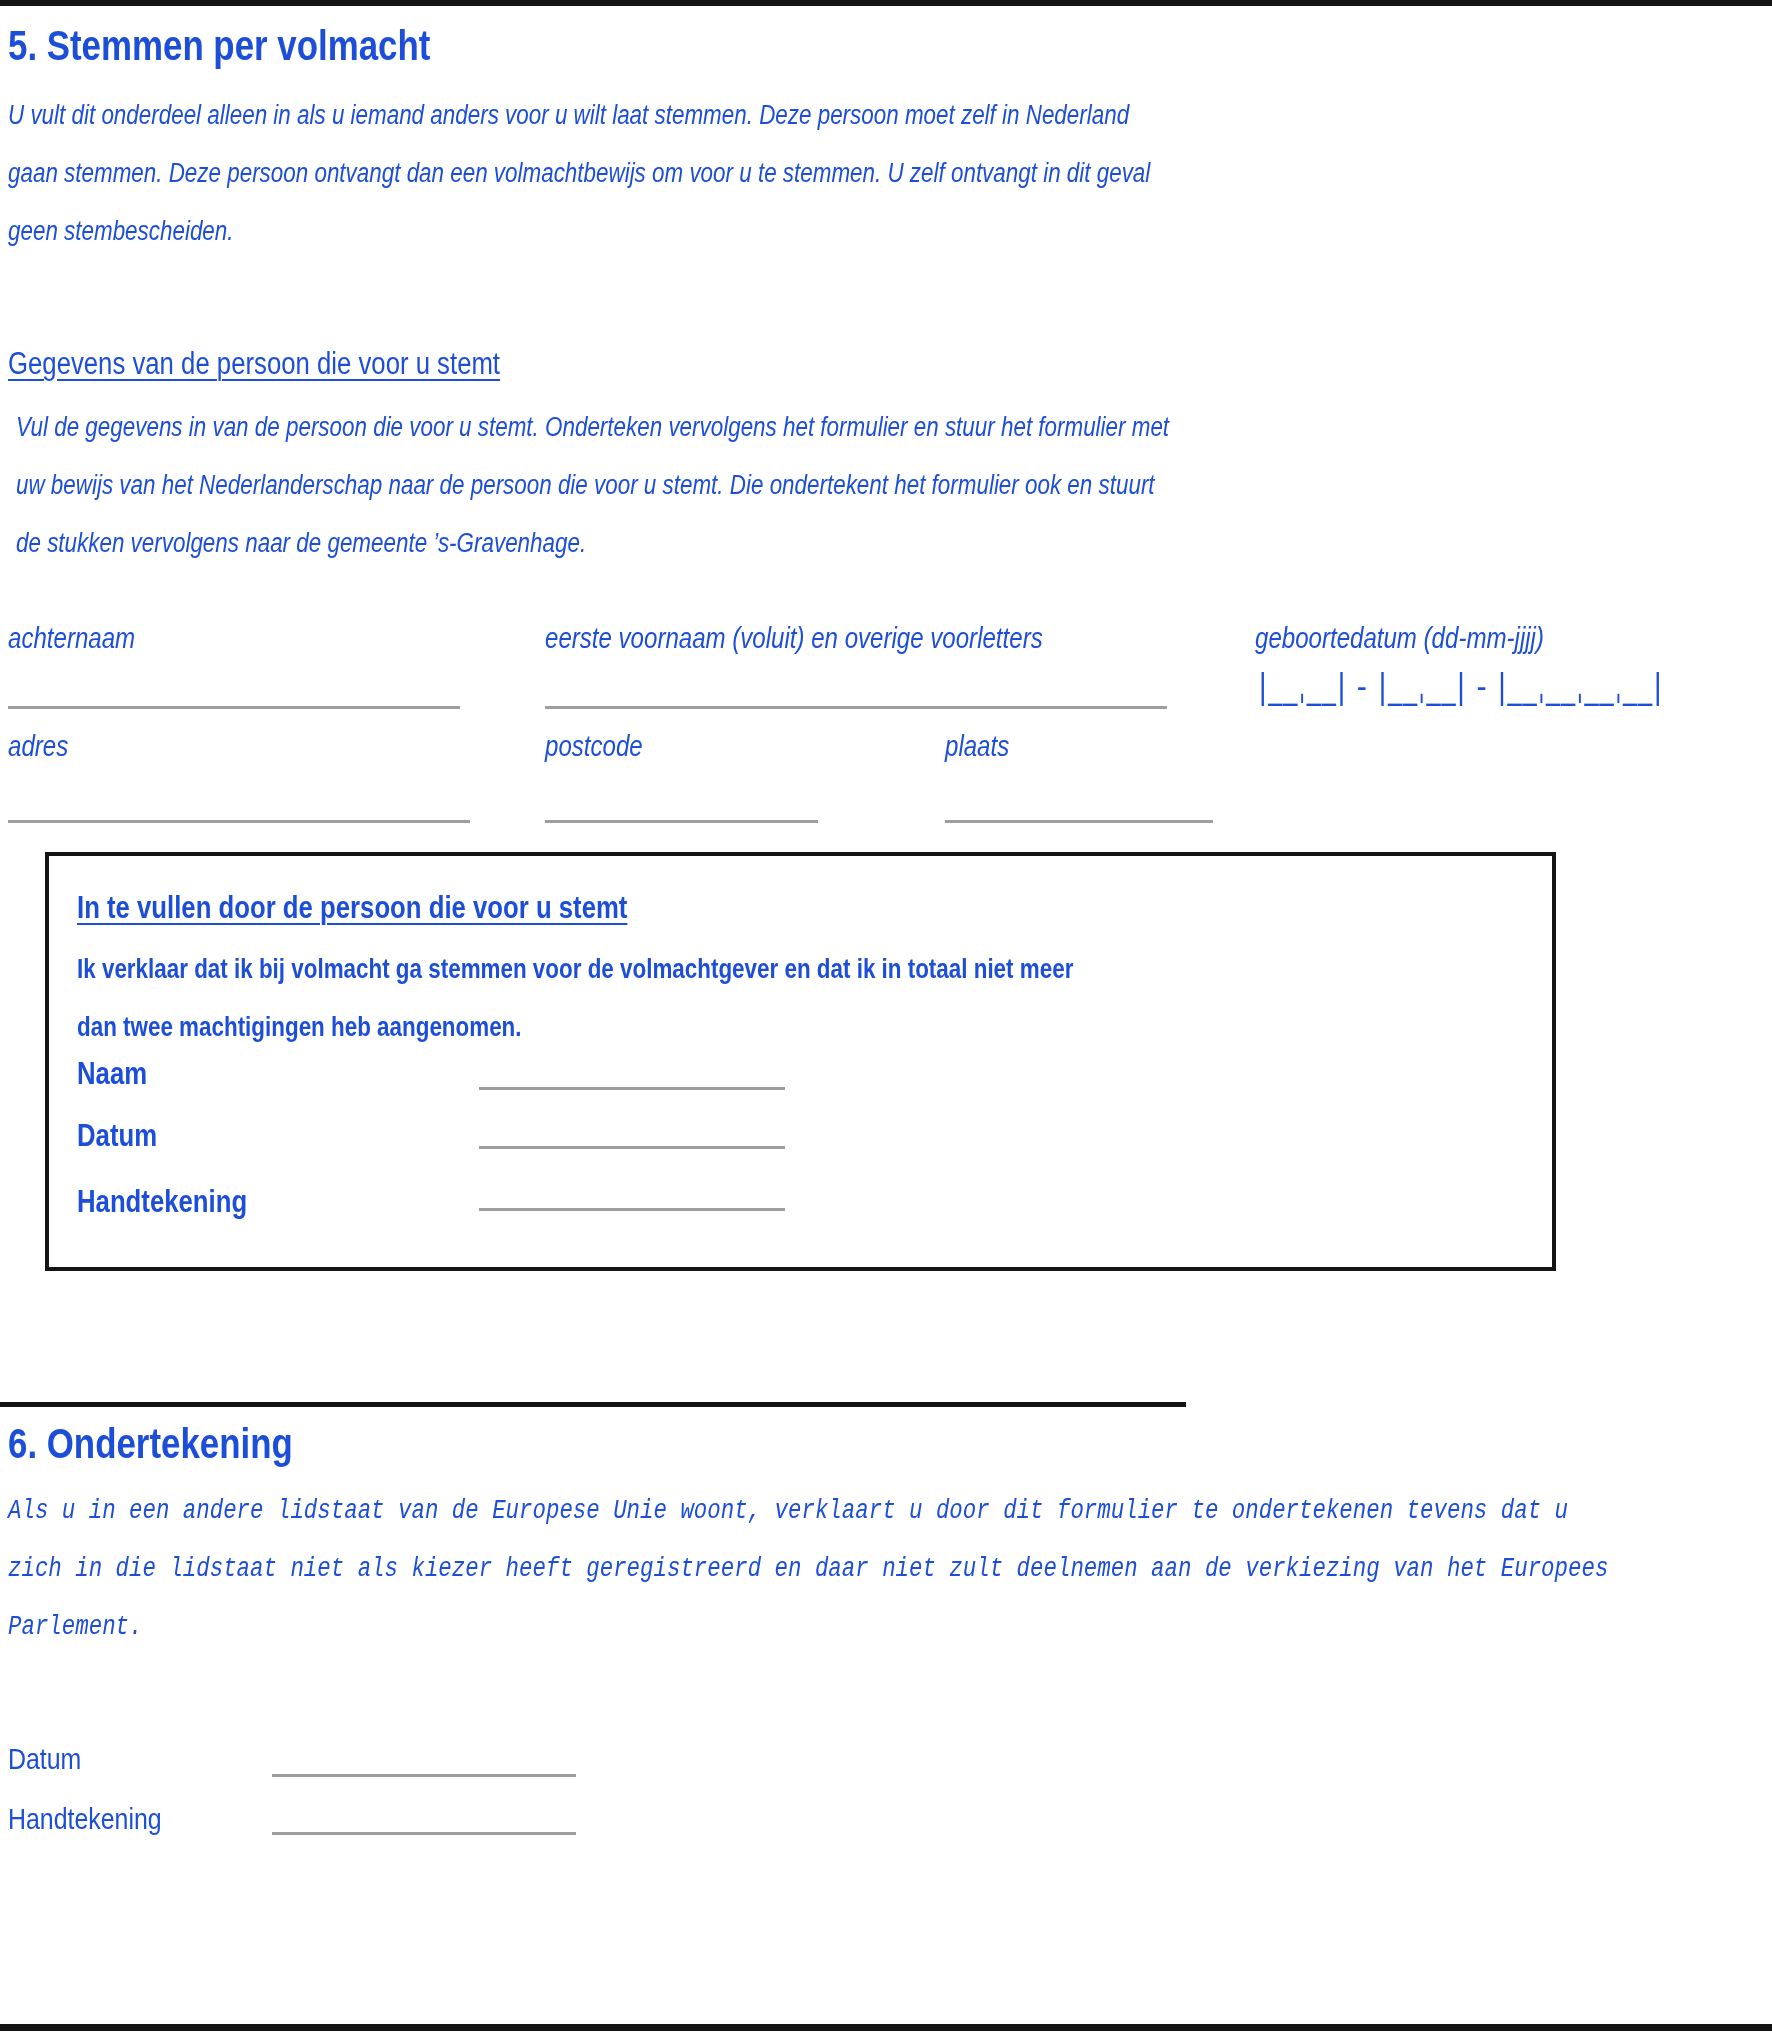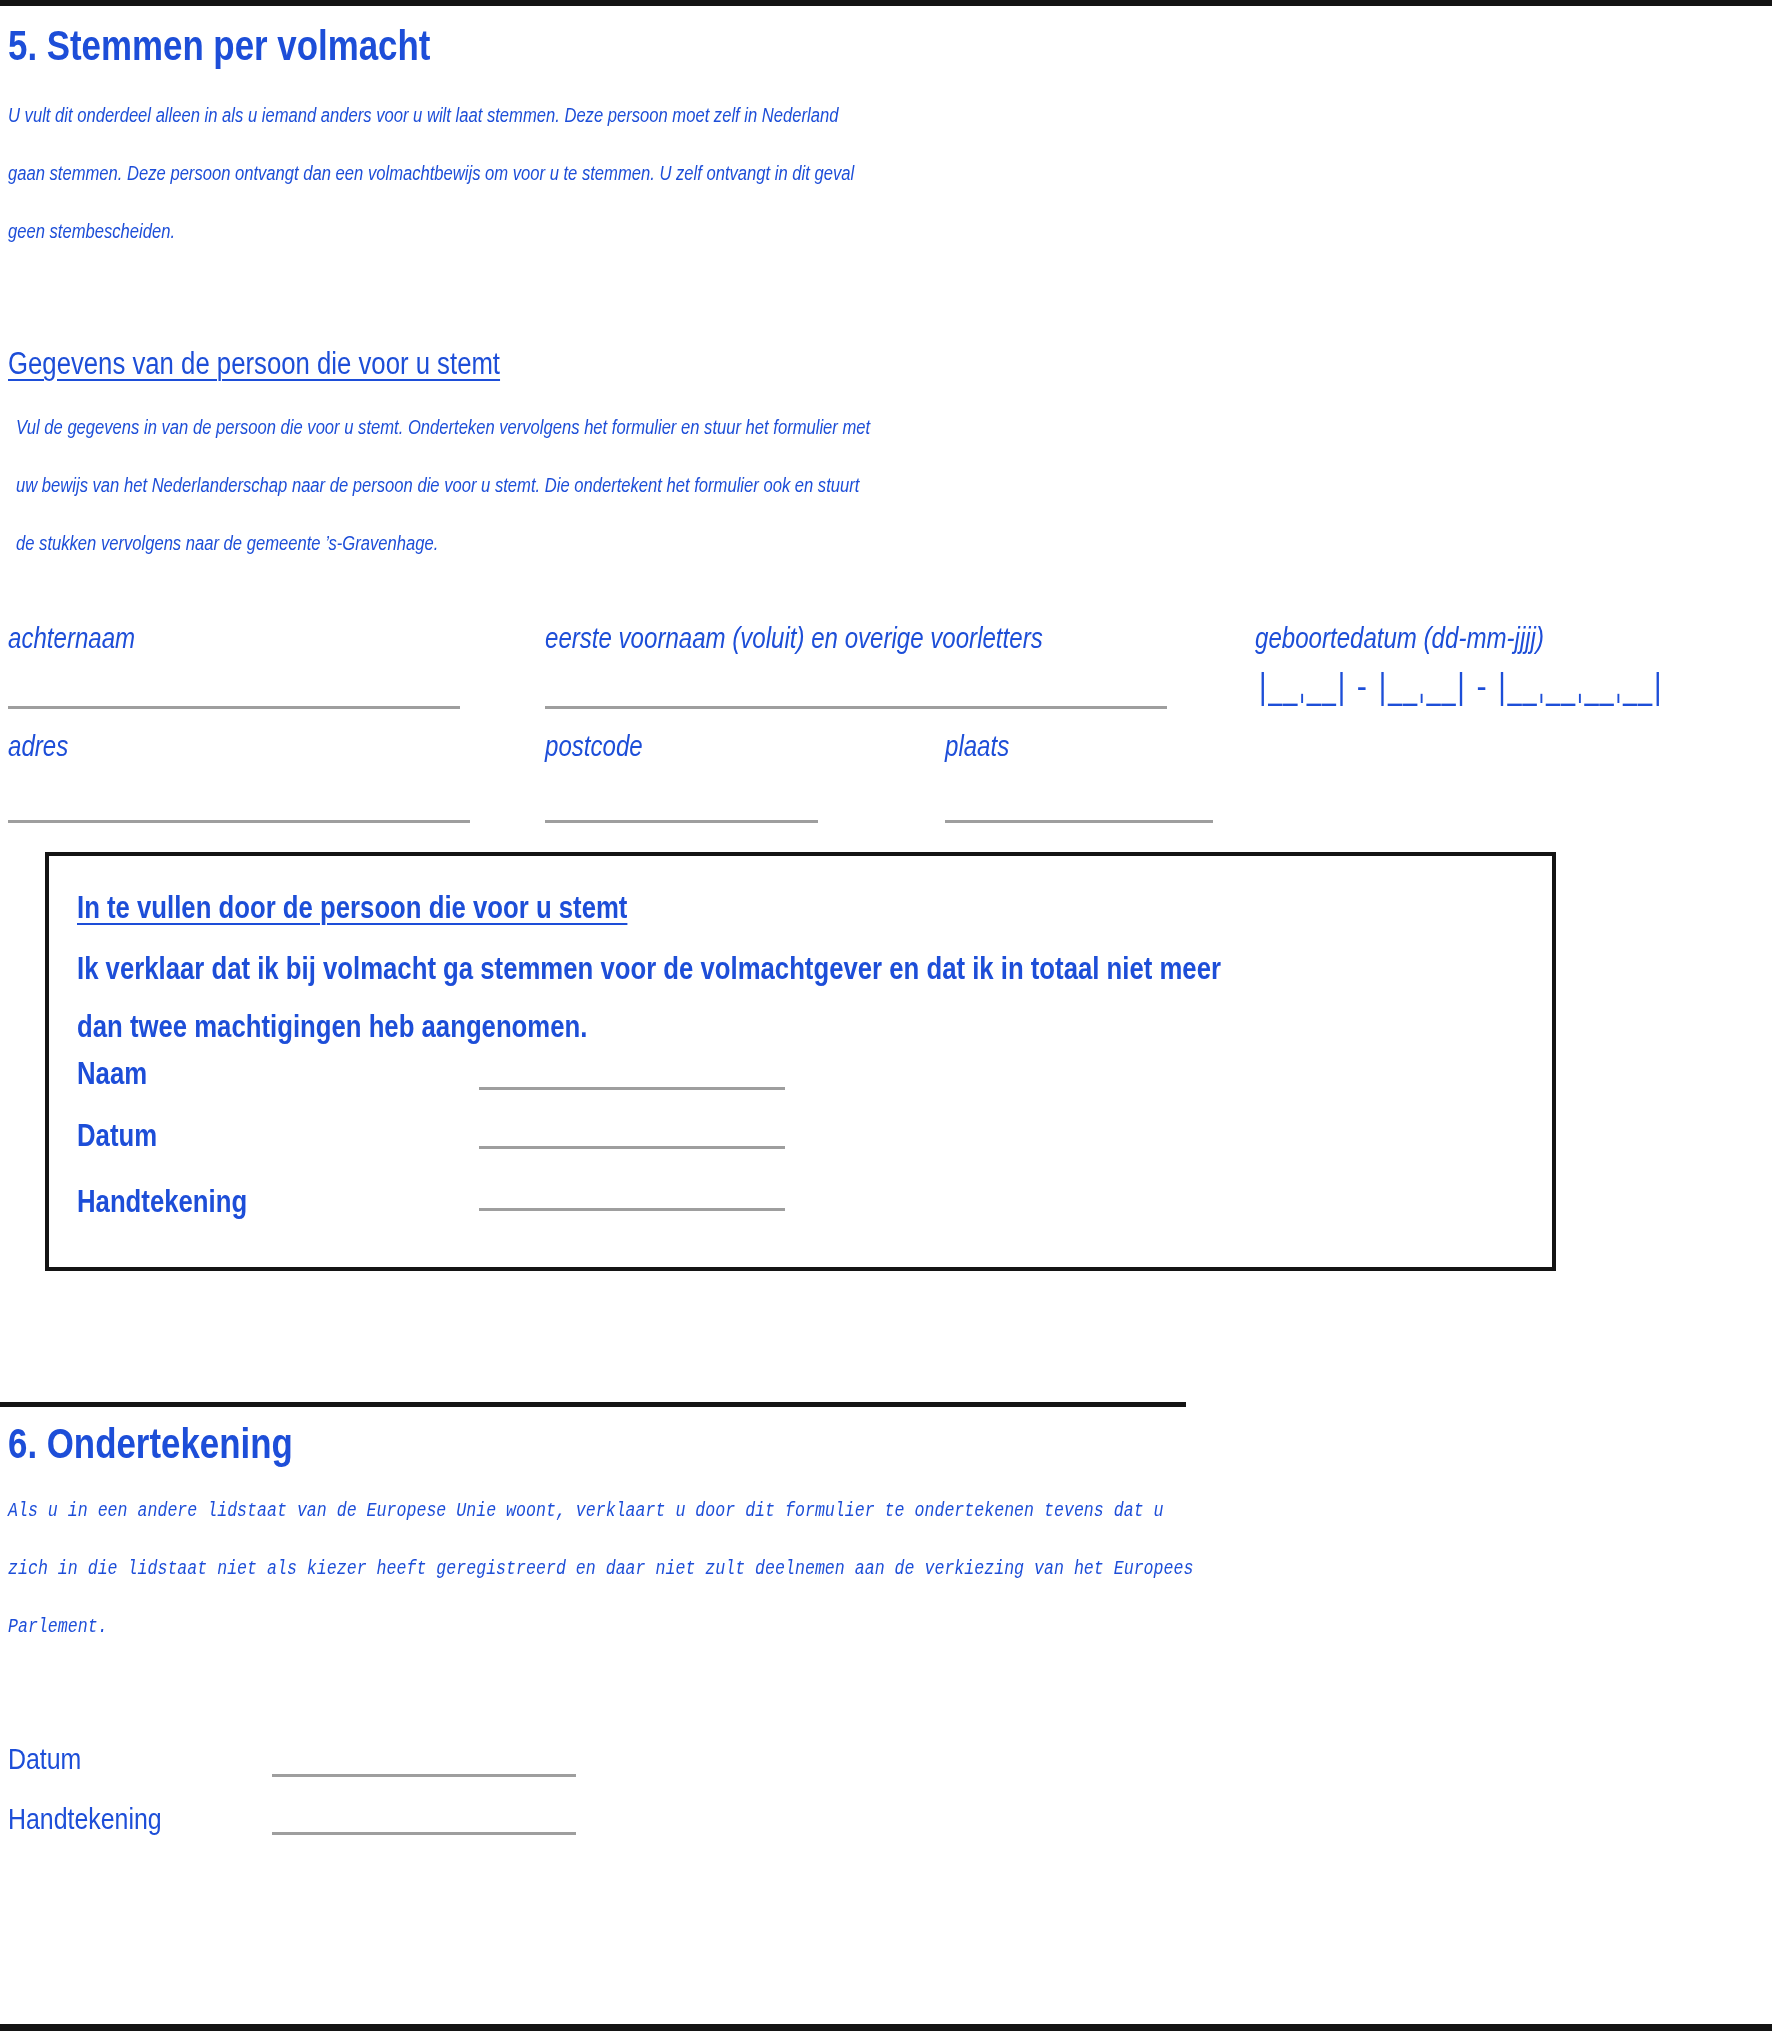--- a/index.html
+++ b/index.html
@@ -6,29 +6,29 @@
   .page {
     position:relative; width:1772px; height:2038px; background:#ffffff;
     font-family:"Liberation Sans", sans-serif; color:#1d4ed8; overflow:hidden;
   }
   .abs { position:absolute; }
   
   .cx { transform:scaleX(0.83); transform-origin:0 0; white-space:nowrap; }
   .rule { background:#141414; }
   .fill-line { background:#9e9e9e; height:3px; }
   .h-title { font-size:42px; font-weight:bold; letter-spacing:0; }
-  .para { font-size:20px; font-style:italic; line-height:58px; }
+  .para { font-size:27px; font-style:italic; line-height:58px; }
   .para .ln { display:block; }
   .subhead {
     font-size:31px; text-decoration:underline;
     text-decoration-thickness:2px; text-underline-offset:5px;
   }
   .fieldlabel { font-size:29px; font-style:italic; }
   .boxed { border:4px solid #141414; background:#ffffff; }
-  .boxtext { font-size:31px; line-height:58px; }
+  .boxtext { font-size:27px; line-height:58px; }
   .boxlabel { font-size:31px; }
   .siglabel { font-size:30px; }
   .datepattern {
     font-family:"DejaVu Sans", sans-serif; font-size:34px; letter-spacing:1px;
   }
 </style>
 </head>
 <body>
 
 <div class="page">

